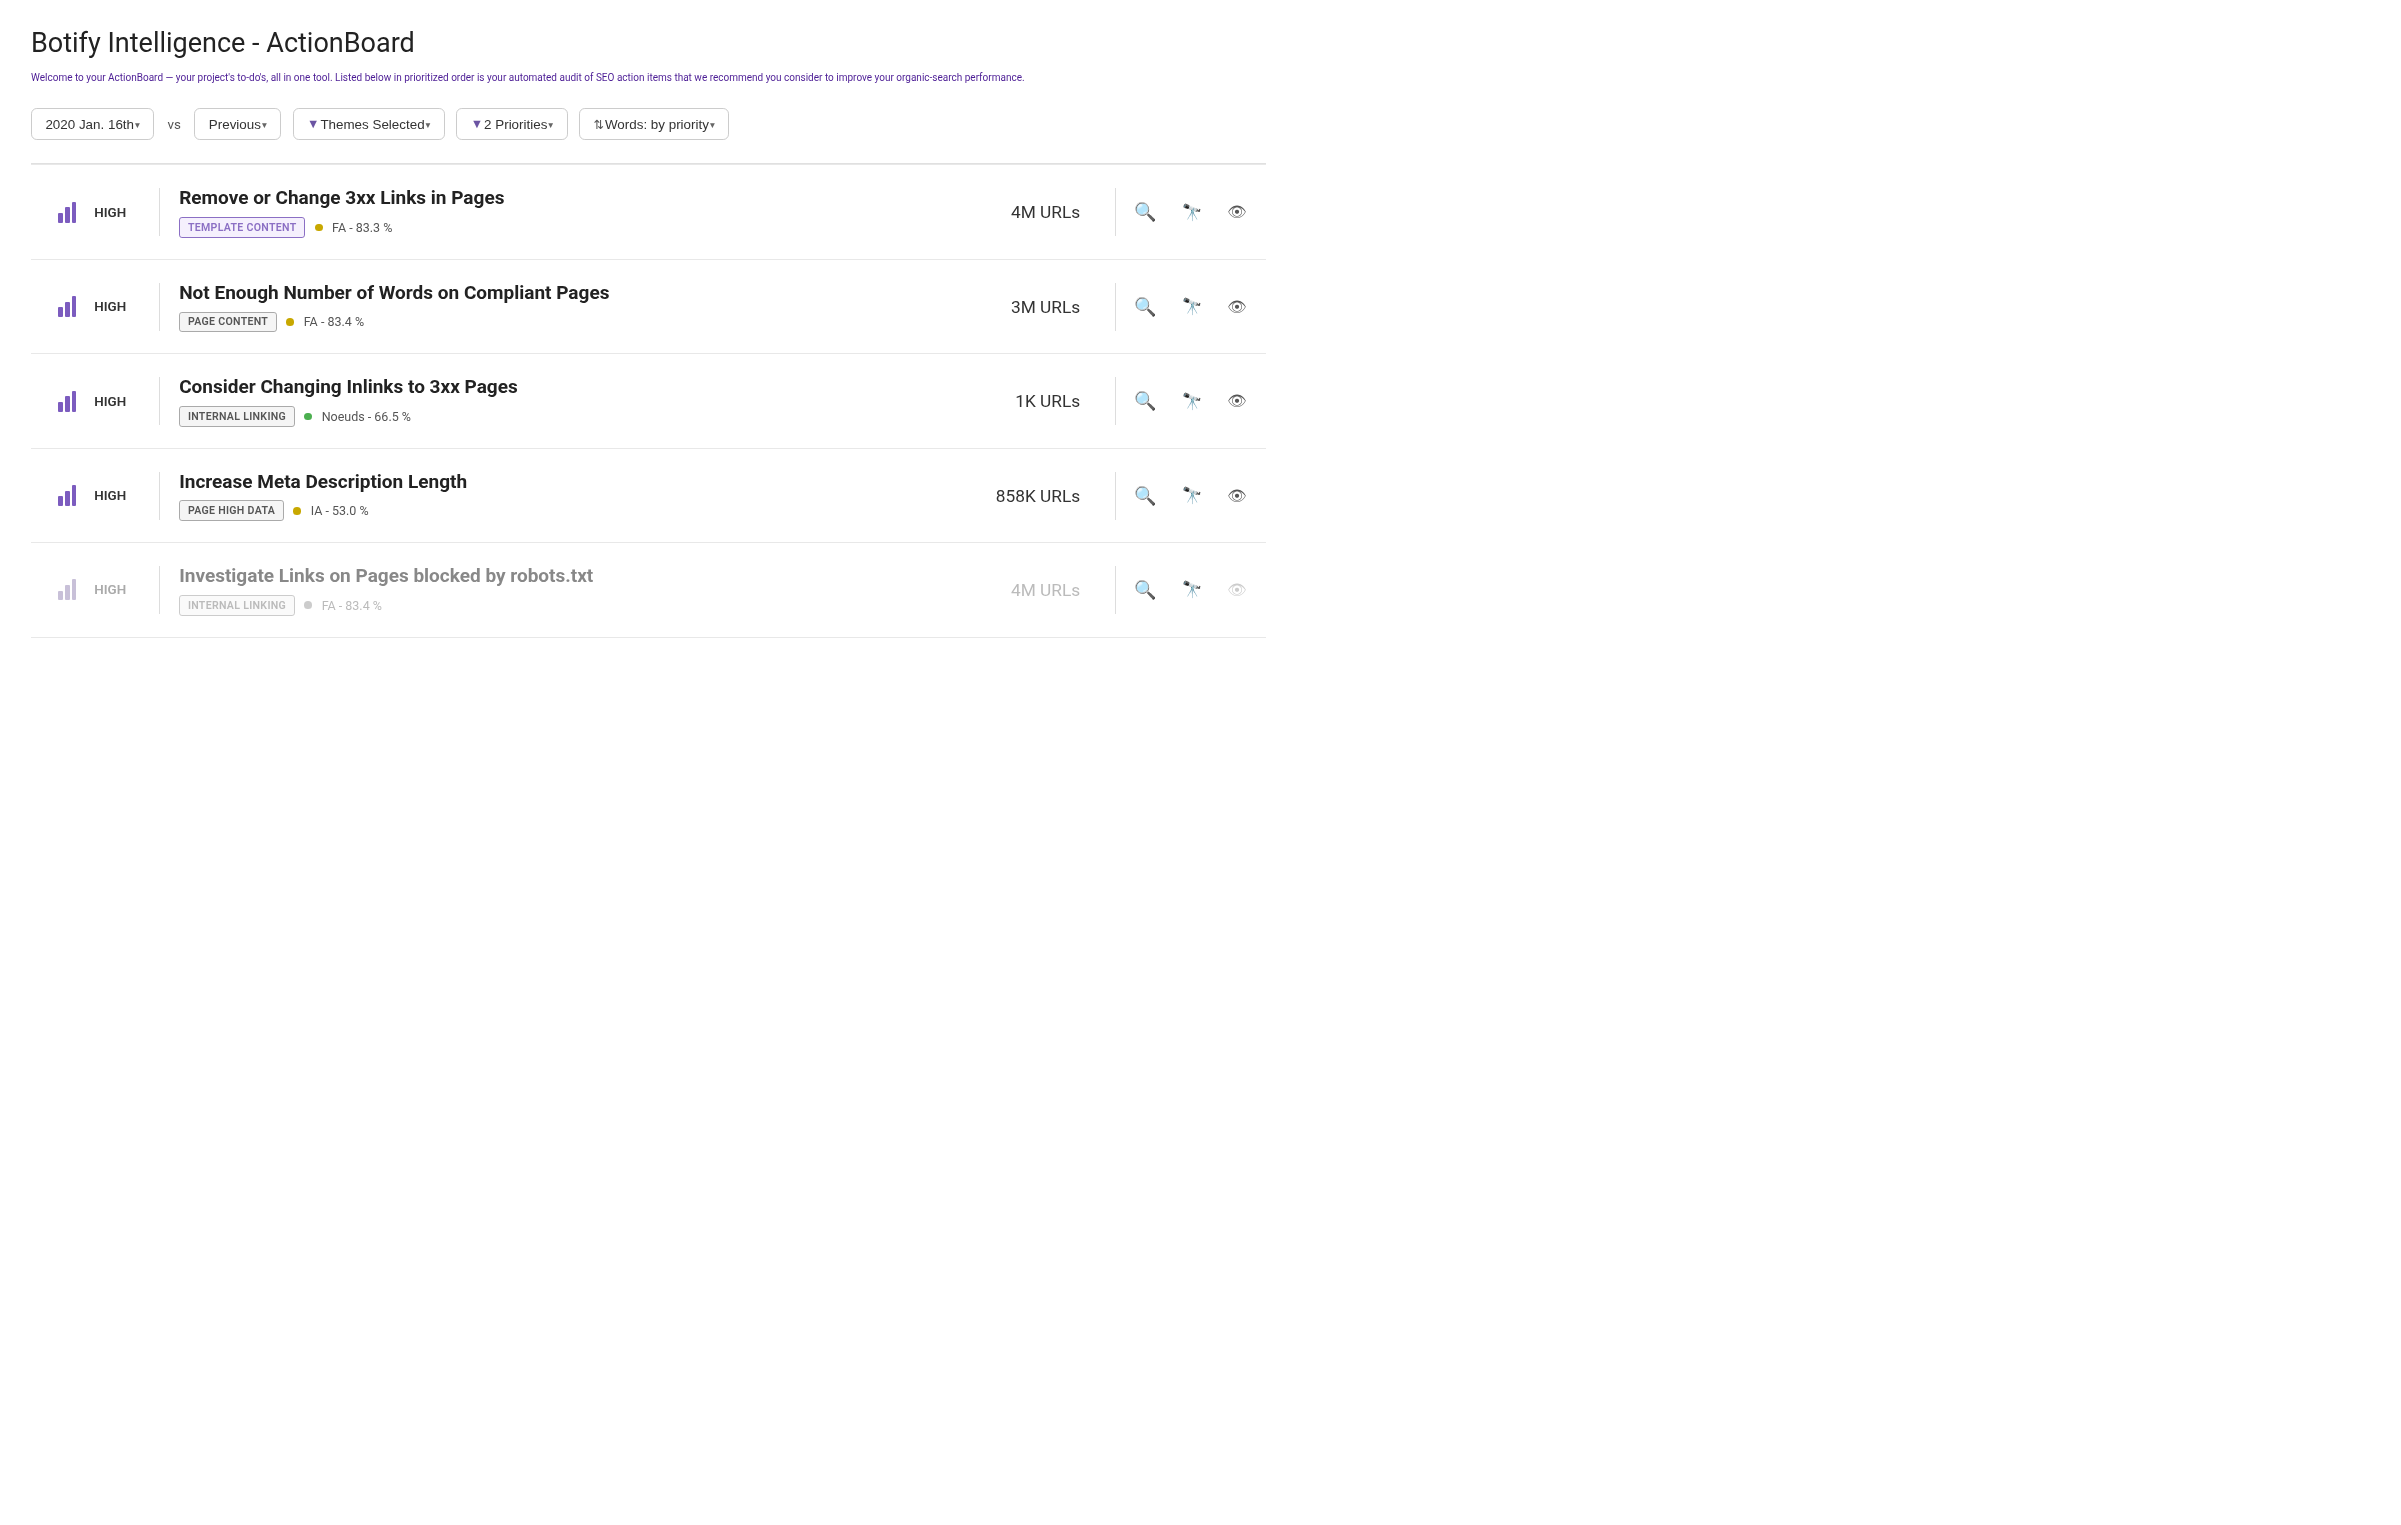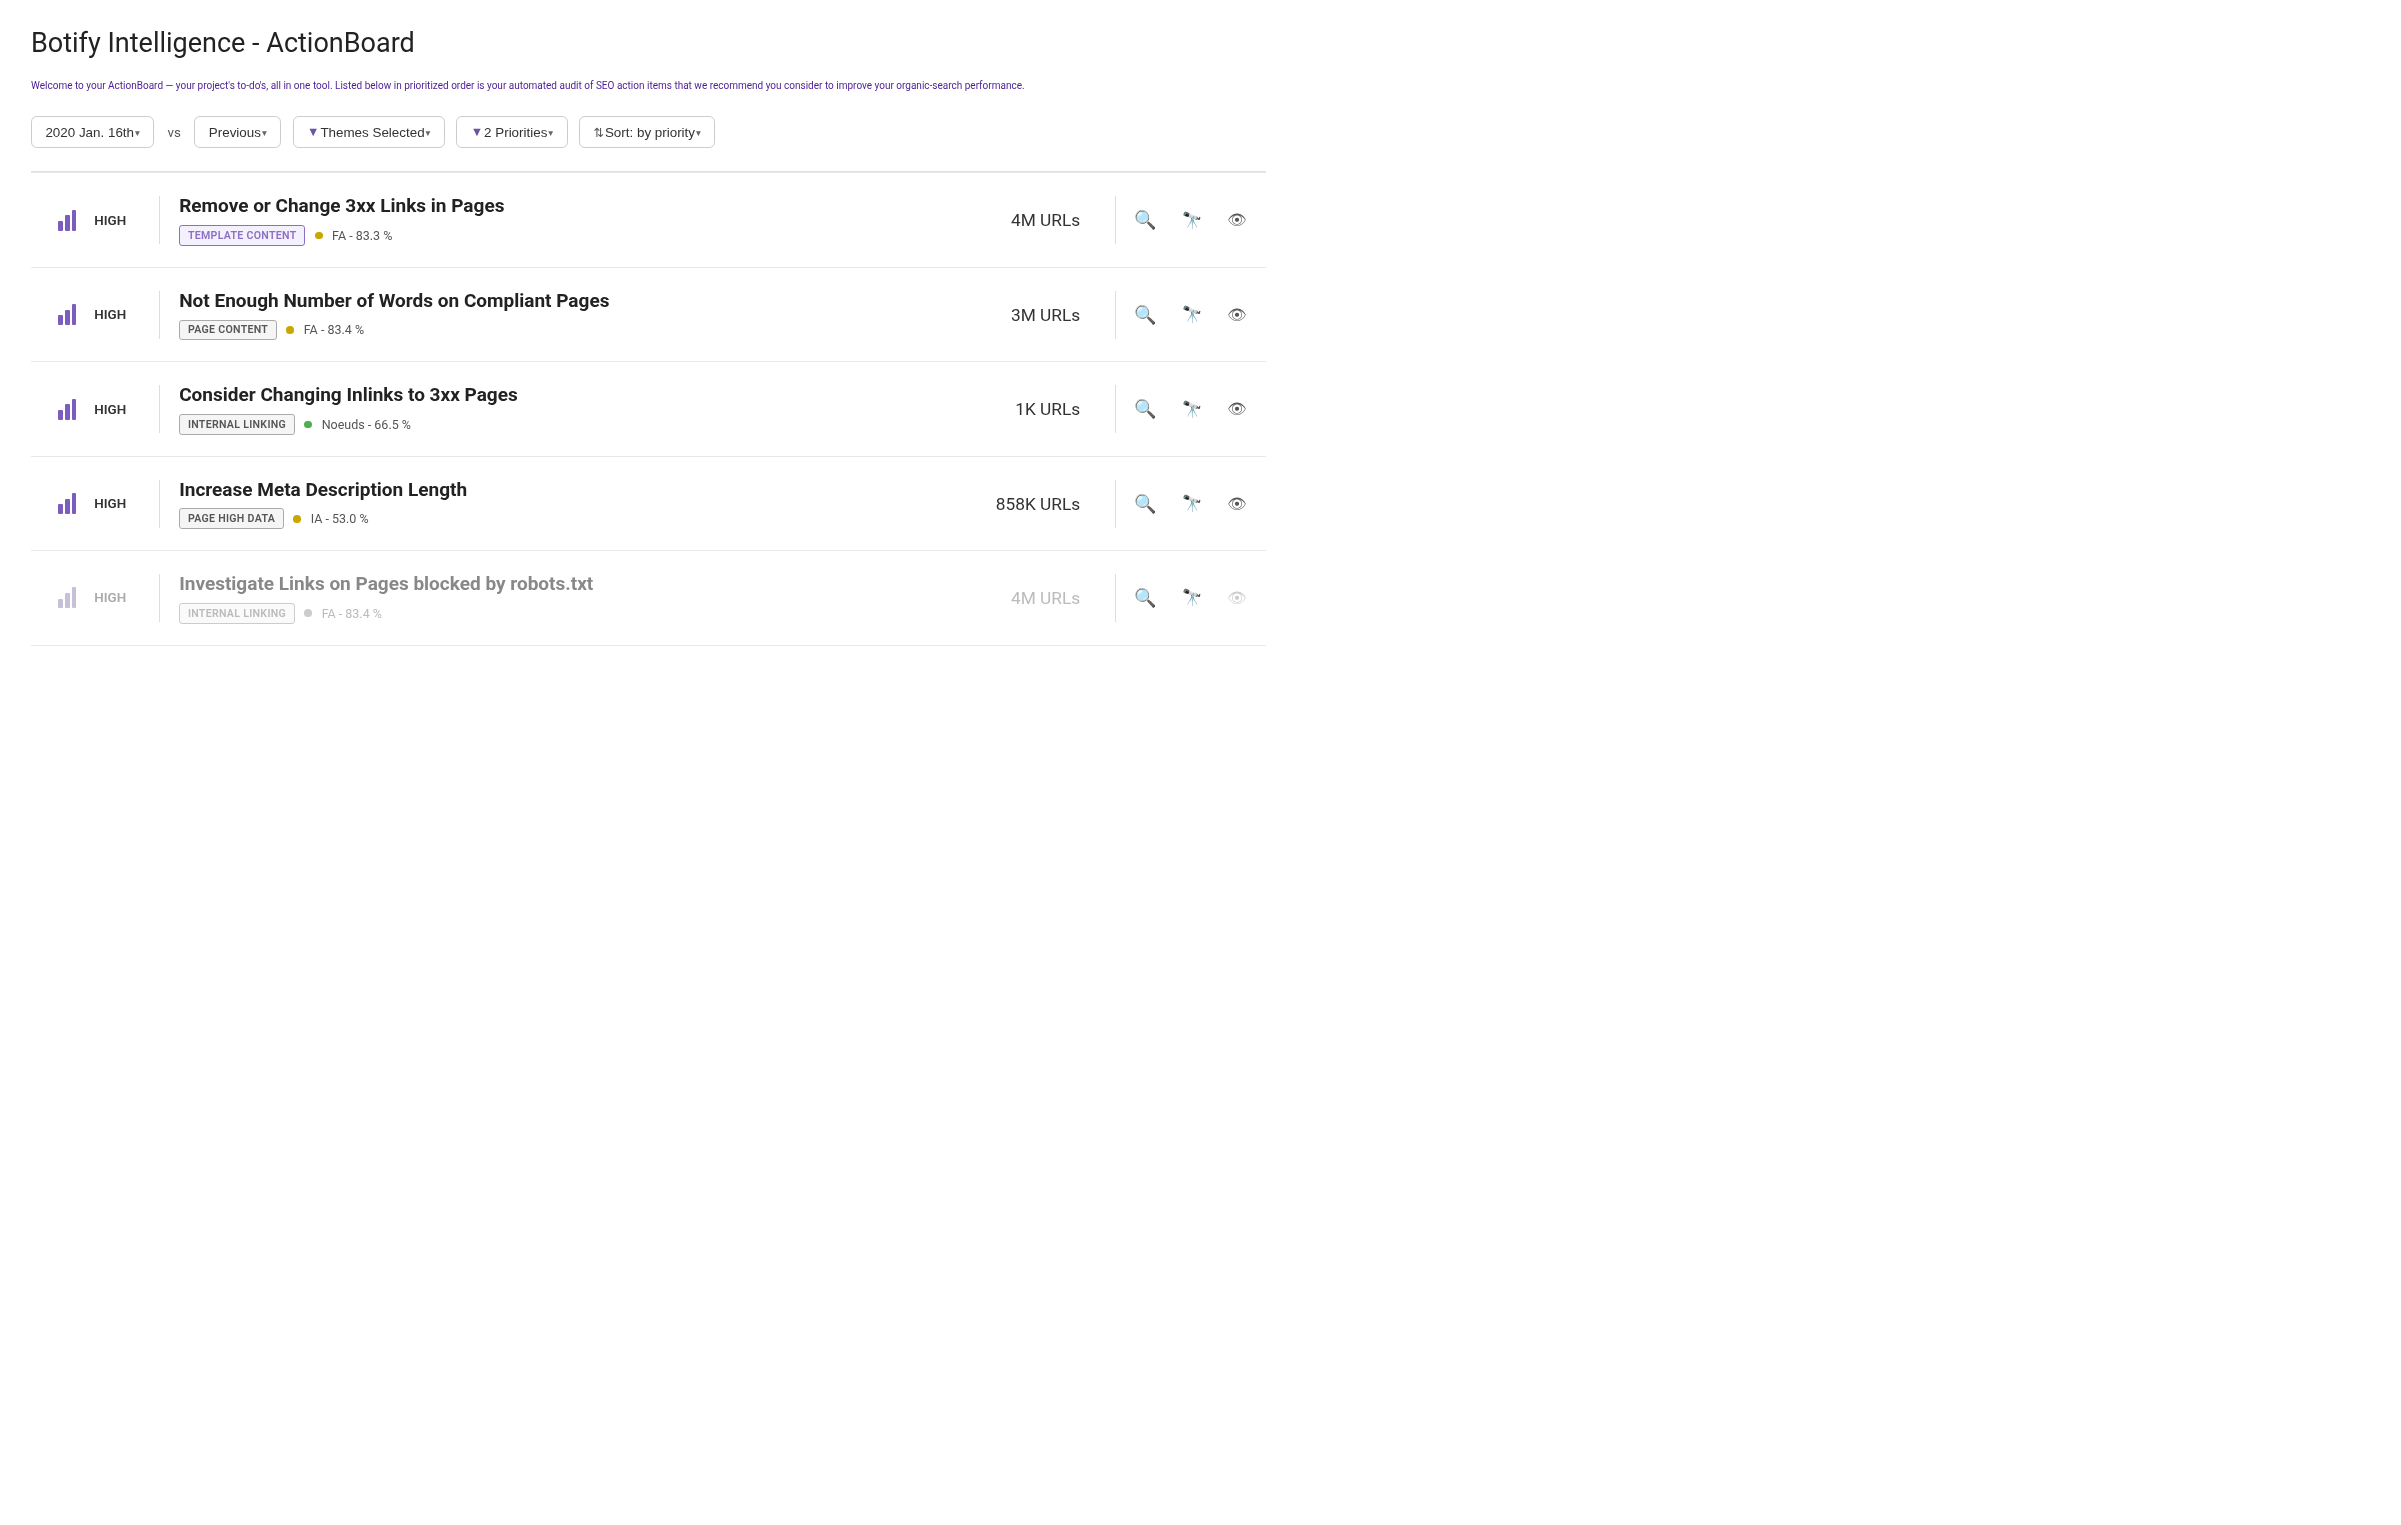--- a/index.html
+++ b/index.html
@@ -8,21 +8,21 @@
       background: #fff;
       color: #333;
       padding: 27px 31px;
       max-width: 1297px;
     }
 
     .page-title {
       font-size: 27px;
       font-weight: 400;
       color: #222;
-      margin-bottom: 19px;
+      margin-bottom: 11px;
     }
 
     .page-description {
       font-size: 10px;
       color: #4c1d95;
       margin-bottom: 23px;
       line-height: 1.5;
       max-width: 1153px;
     }
 
@@ -303,21 +303,21 @@
   </button>
 
   <button class="toolbar-btn">
     <span class="filter-icon">▼</span>
     <span>2 Priorities</span>
     <span class="chevron">▾</span>
   </button>
 
   <button class="toolbar-btn">
     <span class="sort-icon">⇅</span>
-    <span>Sort: by priority</span>
+    <span>Words: by priority</span>
     <span class="chevron">▾</span>
   </button>
 </div>
 
 <hr class="divider-line">
 
 <div class="action-list">
 
   <div class="action-item">
     <div class="action-priority-icon">

